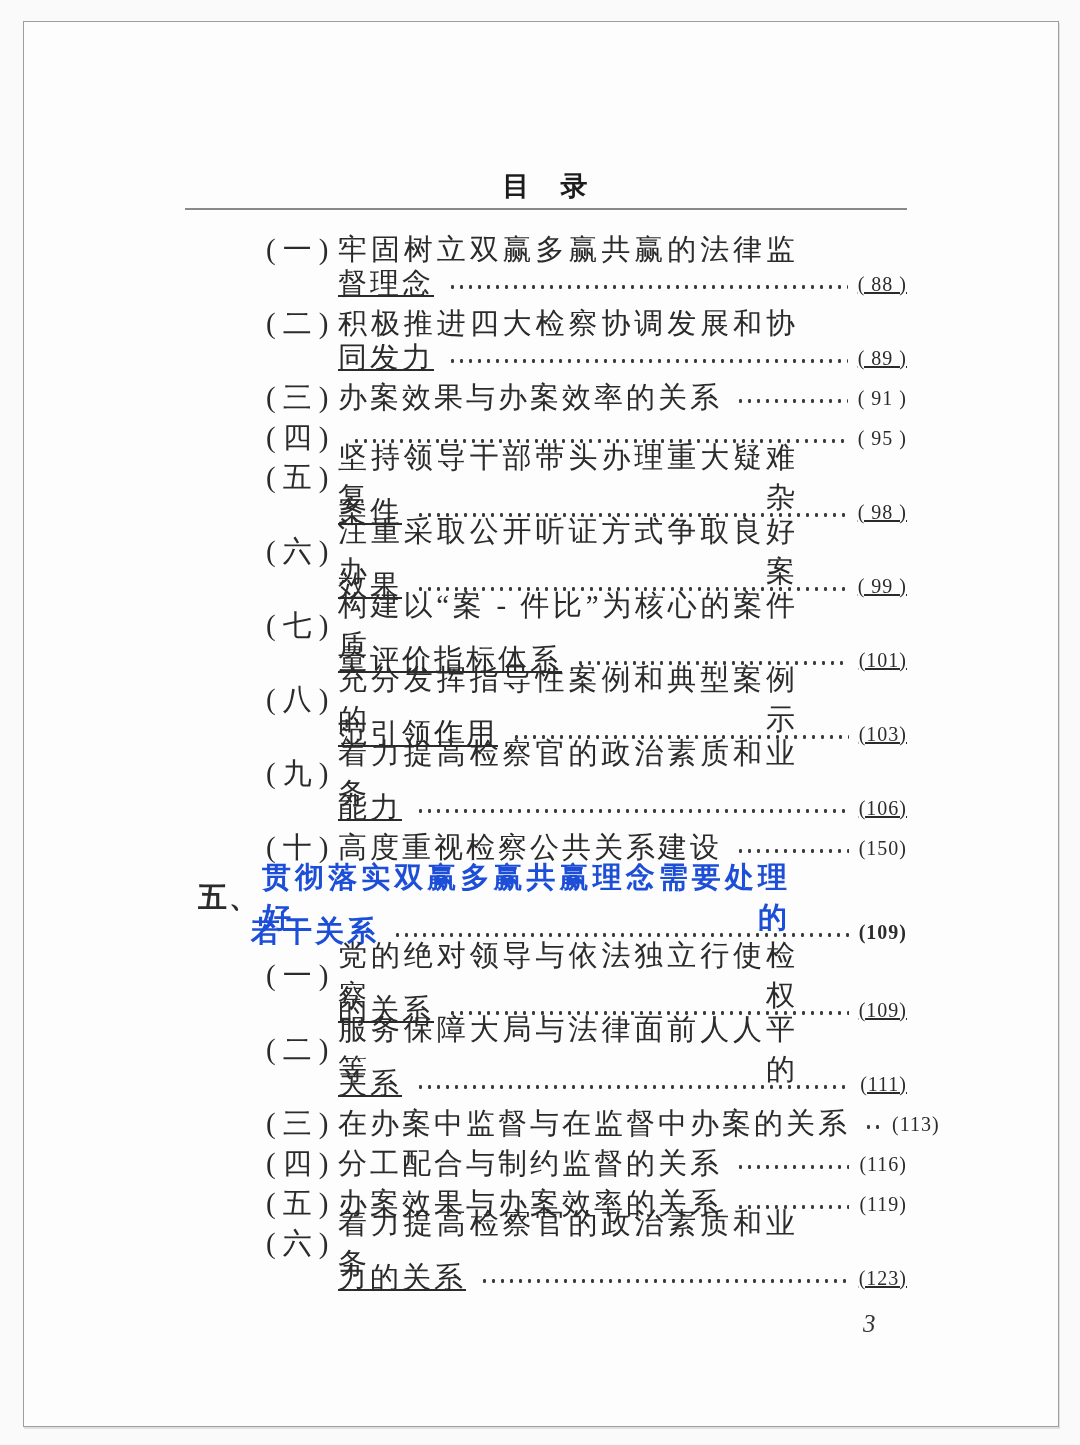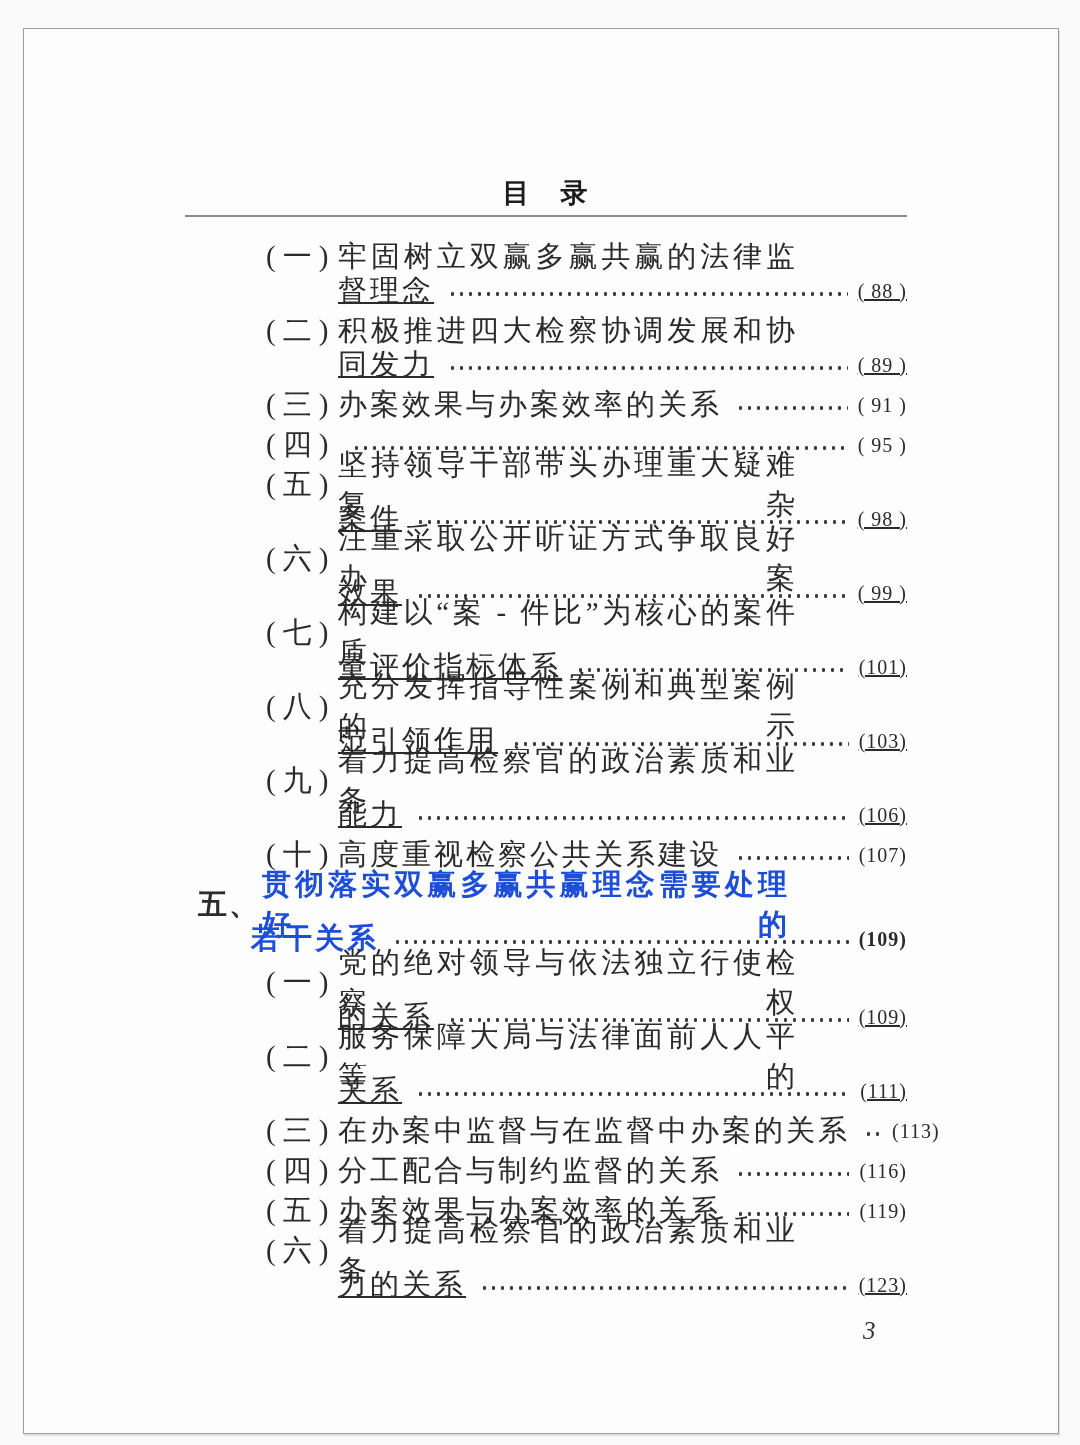--- a/index.html
+++ b/index.html
@@ -10,21 +10,20 @@
     color: #2b2b2b;
     overflow: hidden;
   }
   .sheet {
     position: absolute;
     left: 23px; top: 21px;
     width: 1036px; height: 1406px;
     background: #fdfdfd;
     border: 1px solid #9d9d9d;
     box-shadow: 1px 2px 0 rgba(0,0,0,0.10);
-    margin-top: 7px;
   }
   .content {
     position: absolute;
     left: 161px; top: 142px;
     width: 722px;
   }
   .doc-title {
     height: 44px;
     line-height: 44px;
     text-align: center;
@@ -201,21 +200,21 @@
             <span class="text">能力</span>
             <span class="leader"></span>
             <span class="pagenum">(106)</span>
           </div>
         </div>
         <div class="entry sub">
           <div class="line">
             <span class="label">(十)</span>
             <span class="text">高度重视检察公共关系建设</span>
             <span class="leader"></span>
-            <span class="pagenum">(107)</span>
+            <span class="pagenum">(150)</span>
           </div>
         </div>
         <div class="entry section">
           <div class="line">
             <span class="label">五、</span>
             <span class="text just">贯彻落实双赢多赢共赢理念需要处理好的</span>
           </div>
           <div class="line cont">
             <span class="text">若干关系</span>
             <span class="leader"></span>

